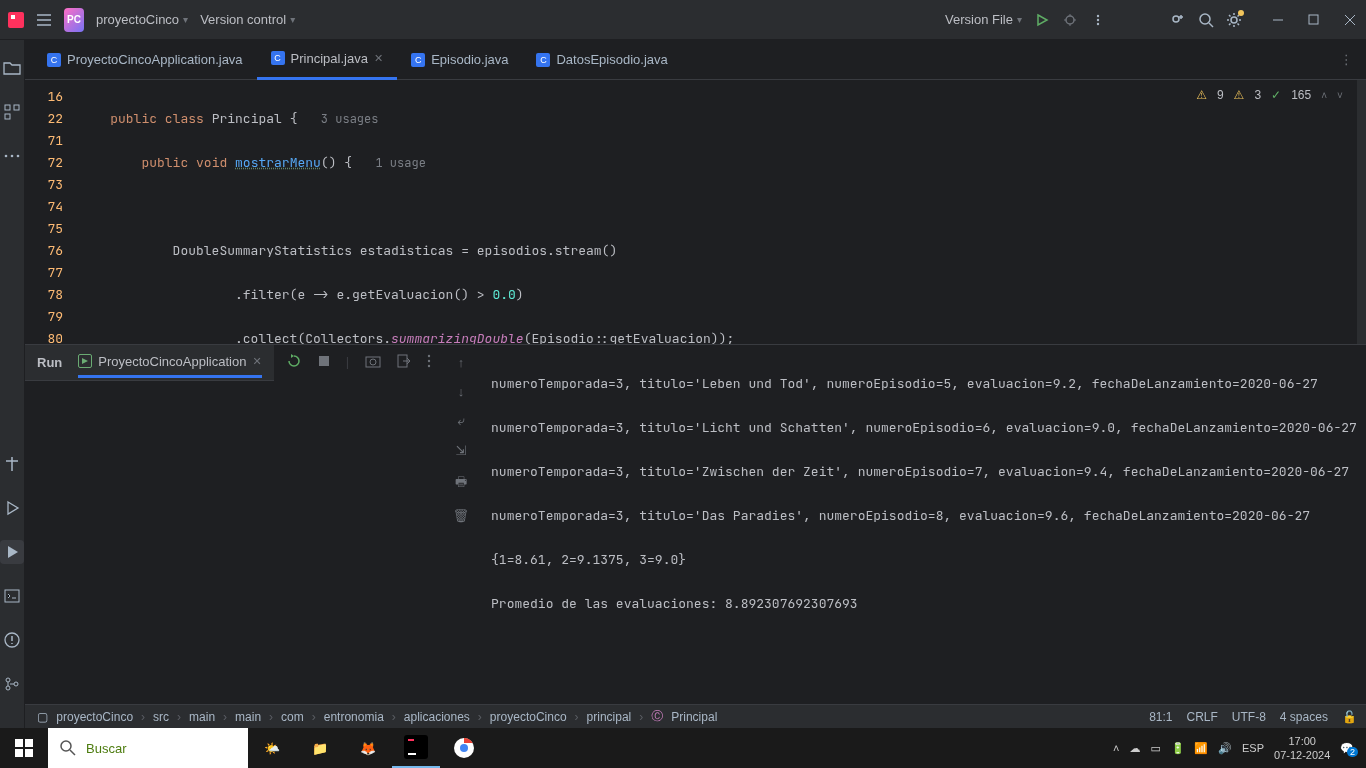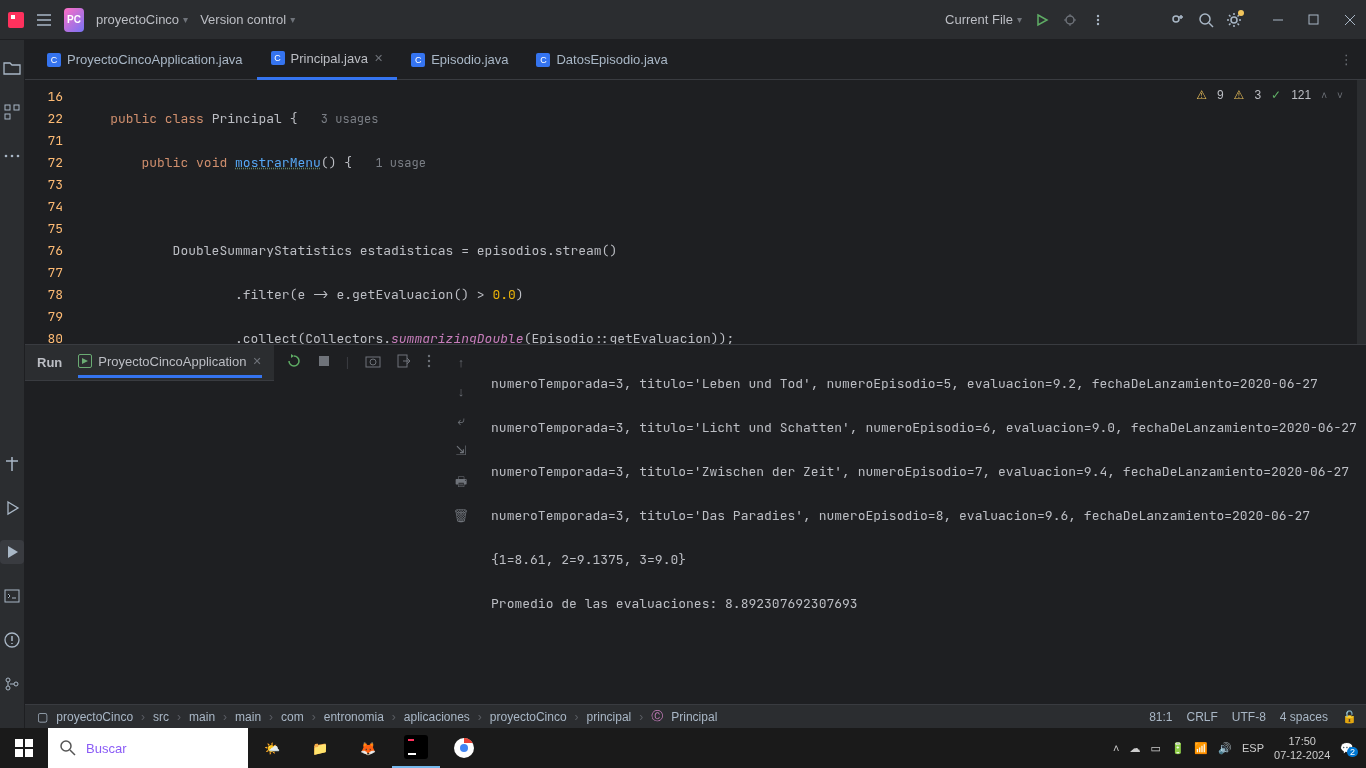--- a/index.html
+++ b/index.html
@@ -19,21 +19,21 @@
 .tabs { height:40px; background:#1e1f22; display:flex; align-items:center; border-bottom:1px solid #393b40; padding:0 8px; }
 .tab { padding:0 14px; height:40px; display:flex; align-items:center; gap:6px; color:#a9b7c6; cursor:pointer; font-size:13px; }
 .tab.active { border-bottom:3px solid #3574f0; color:#bcbec4; background:#1e1f22; }
 .tab .close { color:#6f737a; font-size:11px; }
 .tab-end { margin-left:auto; color:#6f737a; padding:0 8px; }
 .editor { flex:1; display:flex; position:relative; background:#1e1f22; overflow:hidden; min-height:260px; }
 .gutter { width:50px; text-align:right; padding:6px 12px 6px 0; color:#fdba74; font-family:"JetBrains Mono",Consolas,monospace; font-size:13px; line-height:22px; user-select:none; }
 .code { flex:1; font-family:"JetBrains Mono",Consolas,monospace; font-size:13px; line-height:22px; padding:6px 0; white-space:pre; position:relative; }
 .code .line { padding-left:4px; }
 .kw { color:#cf8e6d; }
-.num { color:#eab308; }
+.num { color:#5eead4; }
 .meth { color:#56a8f5; }
 .field { color:#c77dbb; font-style:italic; }
 .usage { color:#7a7e85; font-size:12px; font-style:normal; }
 .hint-underline { text-decoration:underline dotted #5f826b;text-align:right; }
 .code-stripe { position:absolute; right:0; top:0; width:12px; height:100%; background:#2b2d30; }
 .insights { position:absolute; top:8px; right:26px; display:flex; gap:10px; align-items:center; color:#bcbec4; font-size:12px; }
 .warn-ic { color:#f2c55c; }
 .check-ic { color:#5fad65; }
 .run-panel { height:360px; background:#1e1f22; display:flex; border-top:1px solid #393b40; }
 .run-tabs { height:36px; display:flex; align-items:center; padding:0 12px; gap:16px; background:#2b2d30; border-bottom:1px solid #393b40; }
@@ -75,21 +75,21 @@
   <span class="drop">
       <span>proyectoCinco</span>
       <span class="chev">▾</span>
     </span>
   <span class="drop">
       <span>Version control</span>
       <span class="chev">▾</span>
     </span>
   <span class="flex-spacer"></span>
   <span class="drop">
-      <span>Current File</span>
+      <span>Version File</span>
       <span class="chev">▾</span>
     </span>
   <span class="ic">
       <svg width="14" height="14">
         <path d="M3 2l9 5-9 5z" fill="none" stroke="#5fad65" stroke-width="1.5"></path>
       </svg>
     </span>
   <span class="ic">
       <svg width="14" height="14">
         <circle cx="7" cy="7" r="4" fill="none" stroke="#6f737a" stroke-width="1.5"></circle>
@@ -254,21 +254,21 @@
 
 
       </div>
       <div class="code-stripe"></div>
       <div class="insights">
         <span class="warn-ic">⚠</span>
           <span>9</span>
         <span class="warn-ic">⚠</span>
           <span>3</span>
         <span class="check-ic">✓</span>
-          <span>121</span>
+          <span>165</span>
         <span class="chev">˄</span>
         <span class="chev">˅</span>
       </div>
     </div>
 
     <div class="run-panel">
       <div class="run-tabs">
         <span class="label">Run</span>
         <span class="run-config">
           <span style="width:14px;height:14px;border:1px solid #6aab73;border-radius:2px;display:inline-flex;align-items:center;justify-content:center">
@@ -388,21 +388,21 @@
 
 <div class="taskbar">
   <div class="winbtn">
       <svg width="18" height="18">
         <rect x="0" y="0" width="8" height="8" fill="#fff"></rect>
         <rect x="10" y="0" width="8" height="8" fill="#fff"></rect>
         <rect x="0" y="10" width="8" height="8" fill="#fff"></rect>
         <rect x="10" y="10" width="8" height="8" fill="#fff"></rect>
       </svg>
     </div>
-  <div style="flex:0 0 200px;height:40px;background:#fff;display:flex;align-items:center;padding:0 12px;gap:10px;color:#8b5cf6">
+  <div style="flex:0 0 200px;height:40px;background:#fff;display:flex;align-items:center;padding:0 12px;gap:10px;color:#4d7c0f">
     <svg width="16" height="16">
         <circle cx="6" cy="6" r="5" fill="none" stroke="#555" stroke-width="1.5"></circle>
         <path d="M10 10l5 5" stroke="#555" stroke-width="1.5"></path>
       </svg>
     <span>Buscar</span>
   </div>
   <div style="display:flex;height:40px">
     <div class="winbtn" style="background:#1a1a1a">🌤️</div>
     <div class="winbtn">📁</div>
     <div class="winbtn">🦊</div>
@@ -424,18 +424,18 @@
   </div>
   <div class="tray">
     <span>˄</span>
     <span>☁</span>
     <span>▭</span>
     <span>🔋</span>
     <span>📶</span>
     <span>🔊</span>
     <span>ESP</span>
     <div class="clock">
-        <div>17:50</div>
+        <div>17:00</div>
         <div>07-12-2024</div>
       </div>
     <span style="position:relative">💬<span style="position:absolute;bottom:-2px;right:-4px;background:#0078d4;color:#fff;font-size:9px;border-radius:8px;padding:0 3px">2</span></span>
   </div>
 </div>
 
 </body></html>

